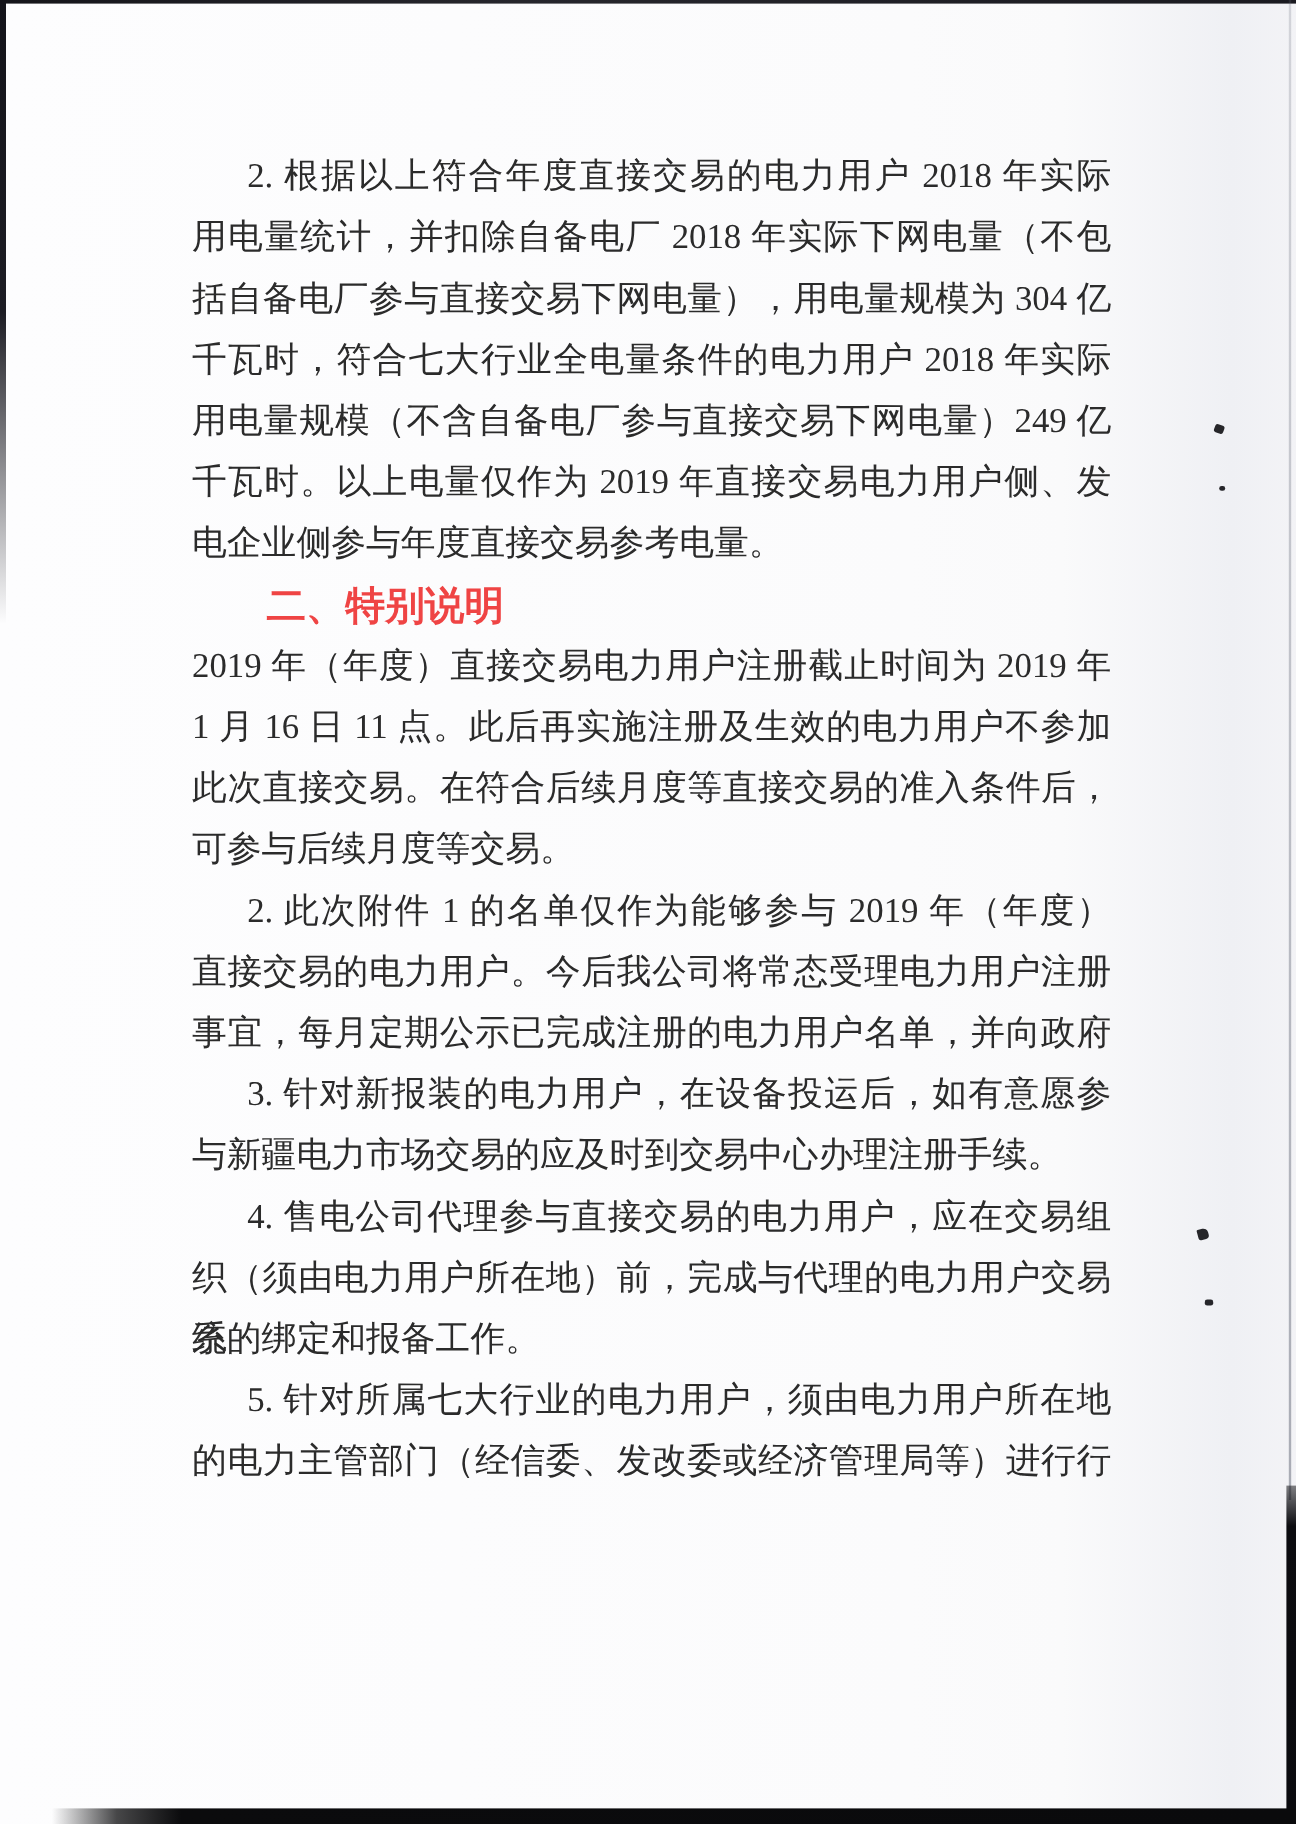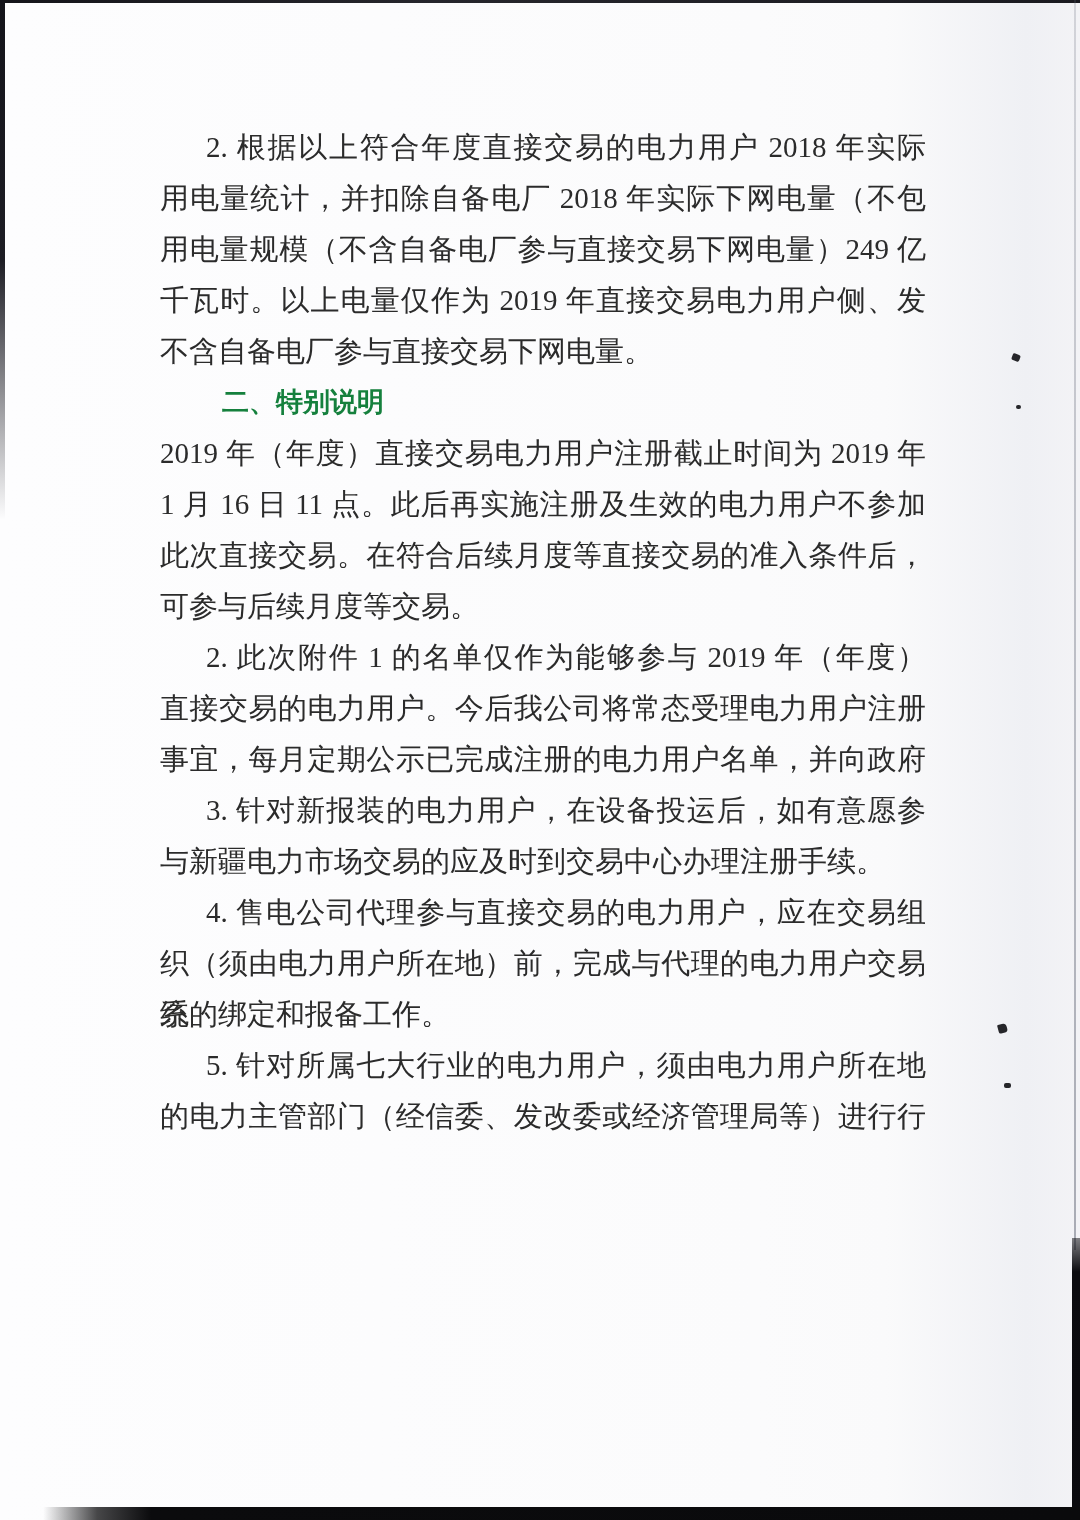--- a/index.html
+++ b/index.html
@@ -23,22 +23,22 @@
     text-align: justify;
     text-align-last: left;
     white-space: normal;
   }
   .just { text-align-last: justify; }
   .first { padding-left: 46px; }
   .head {
     padding-left: 62px;
     font-family: "Liberation Sans", "DejaVu Sans", sans-serif;
     font-weight: bold;
-    font-size: 27px;
-    color: #15803d;
+    font-size: 33px;
+    color: #ef4444;
     text-align-last: left;
   }
   
   .edge-top {
     position: absolute; top: 0; left: 0;
     width: 1080px; height: 3px;
     background: linear-gradient(90deg, #15151a, #26262c 40%, #1a1a20);
   }
   .edge-left {
     position: absolute; top: 0; left: 0;
@@ -67,23 +67,25 @@
   .speck-4 { left: 1004px; top: 1083px; width: 7px; height: 5px; }
 </style>
 </head>
 <body>
 
 <div>
 
   <div class="text-block">
     <div class="line first just">2. 根据以上符合年度直接交易的电力用户 2018 年实际</div>
     <div class="line just">用电量统计，并扣除自备电厂 2018 年实际下网电量（不包</div>
+    <div class="line just">括自备电厂参与直接交易下网电量），用电量规模为 304 亿</div>
+    <div class="line just">千瓦时，符合七大行业全电量条件的电力用户 2018 年实际</div>
     <div class="line just">用电量规模（不含自备电厂参与直接交易下网电量）249 亿</div>
     <div class="line just">千瓦时。以上电量仅作为 2019 年直接交易电力用户侧、发</div>
-    <div class="line">不含自备电厂参与直接交易下网电量。</div>
+    <div class="line">电企业侧参与年度直接交易参考电量。</div>
     <div class="line head">二、特别说明</div>
     <div class="line just">2019 年（年度）直接交易电力用户注册截止时间为 2019 年</div>
     <div class="line just">1 月 16 日 11 点。此后再实施注册及生效的电力用户不参加</div>
     <div class="line just">此次直接交易。在符合后续月度等直接交易的准入条件后，</div>
     <div class="line">可参与后续月度等交易。</div>
     <div class="line first just">2. 此次附件 1 的名单仅作为能够参与 2019 年（年度）</div>
     <div class="line just">直接交易的电力用户。今后我公司将常态受理电力用户注册</div>
     <div class="line just">事宜，每月定期公示已完成注册的电力用户名单，并向政府</div>
     <div class="line first just">3. 针对新报装的电力用户，在设备投运后，如有意愿参</div>
     <div class="line">与新疆电力市场交易的应及时到交易中心办理注册手续。</div>

